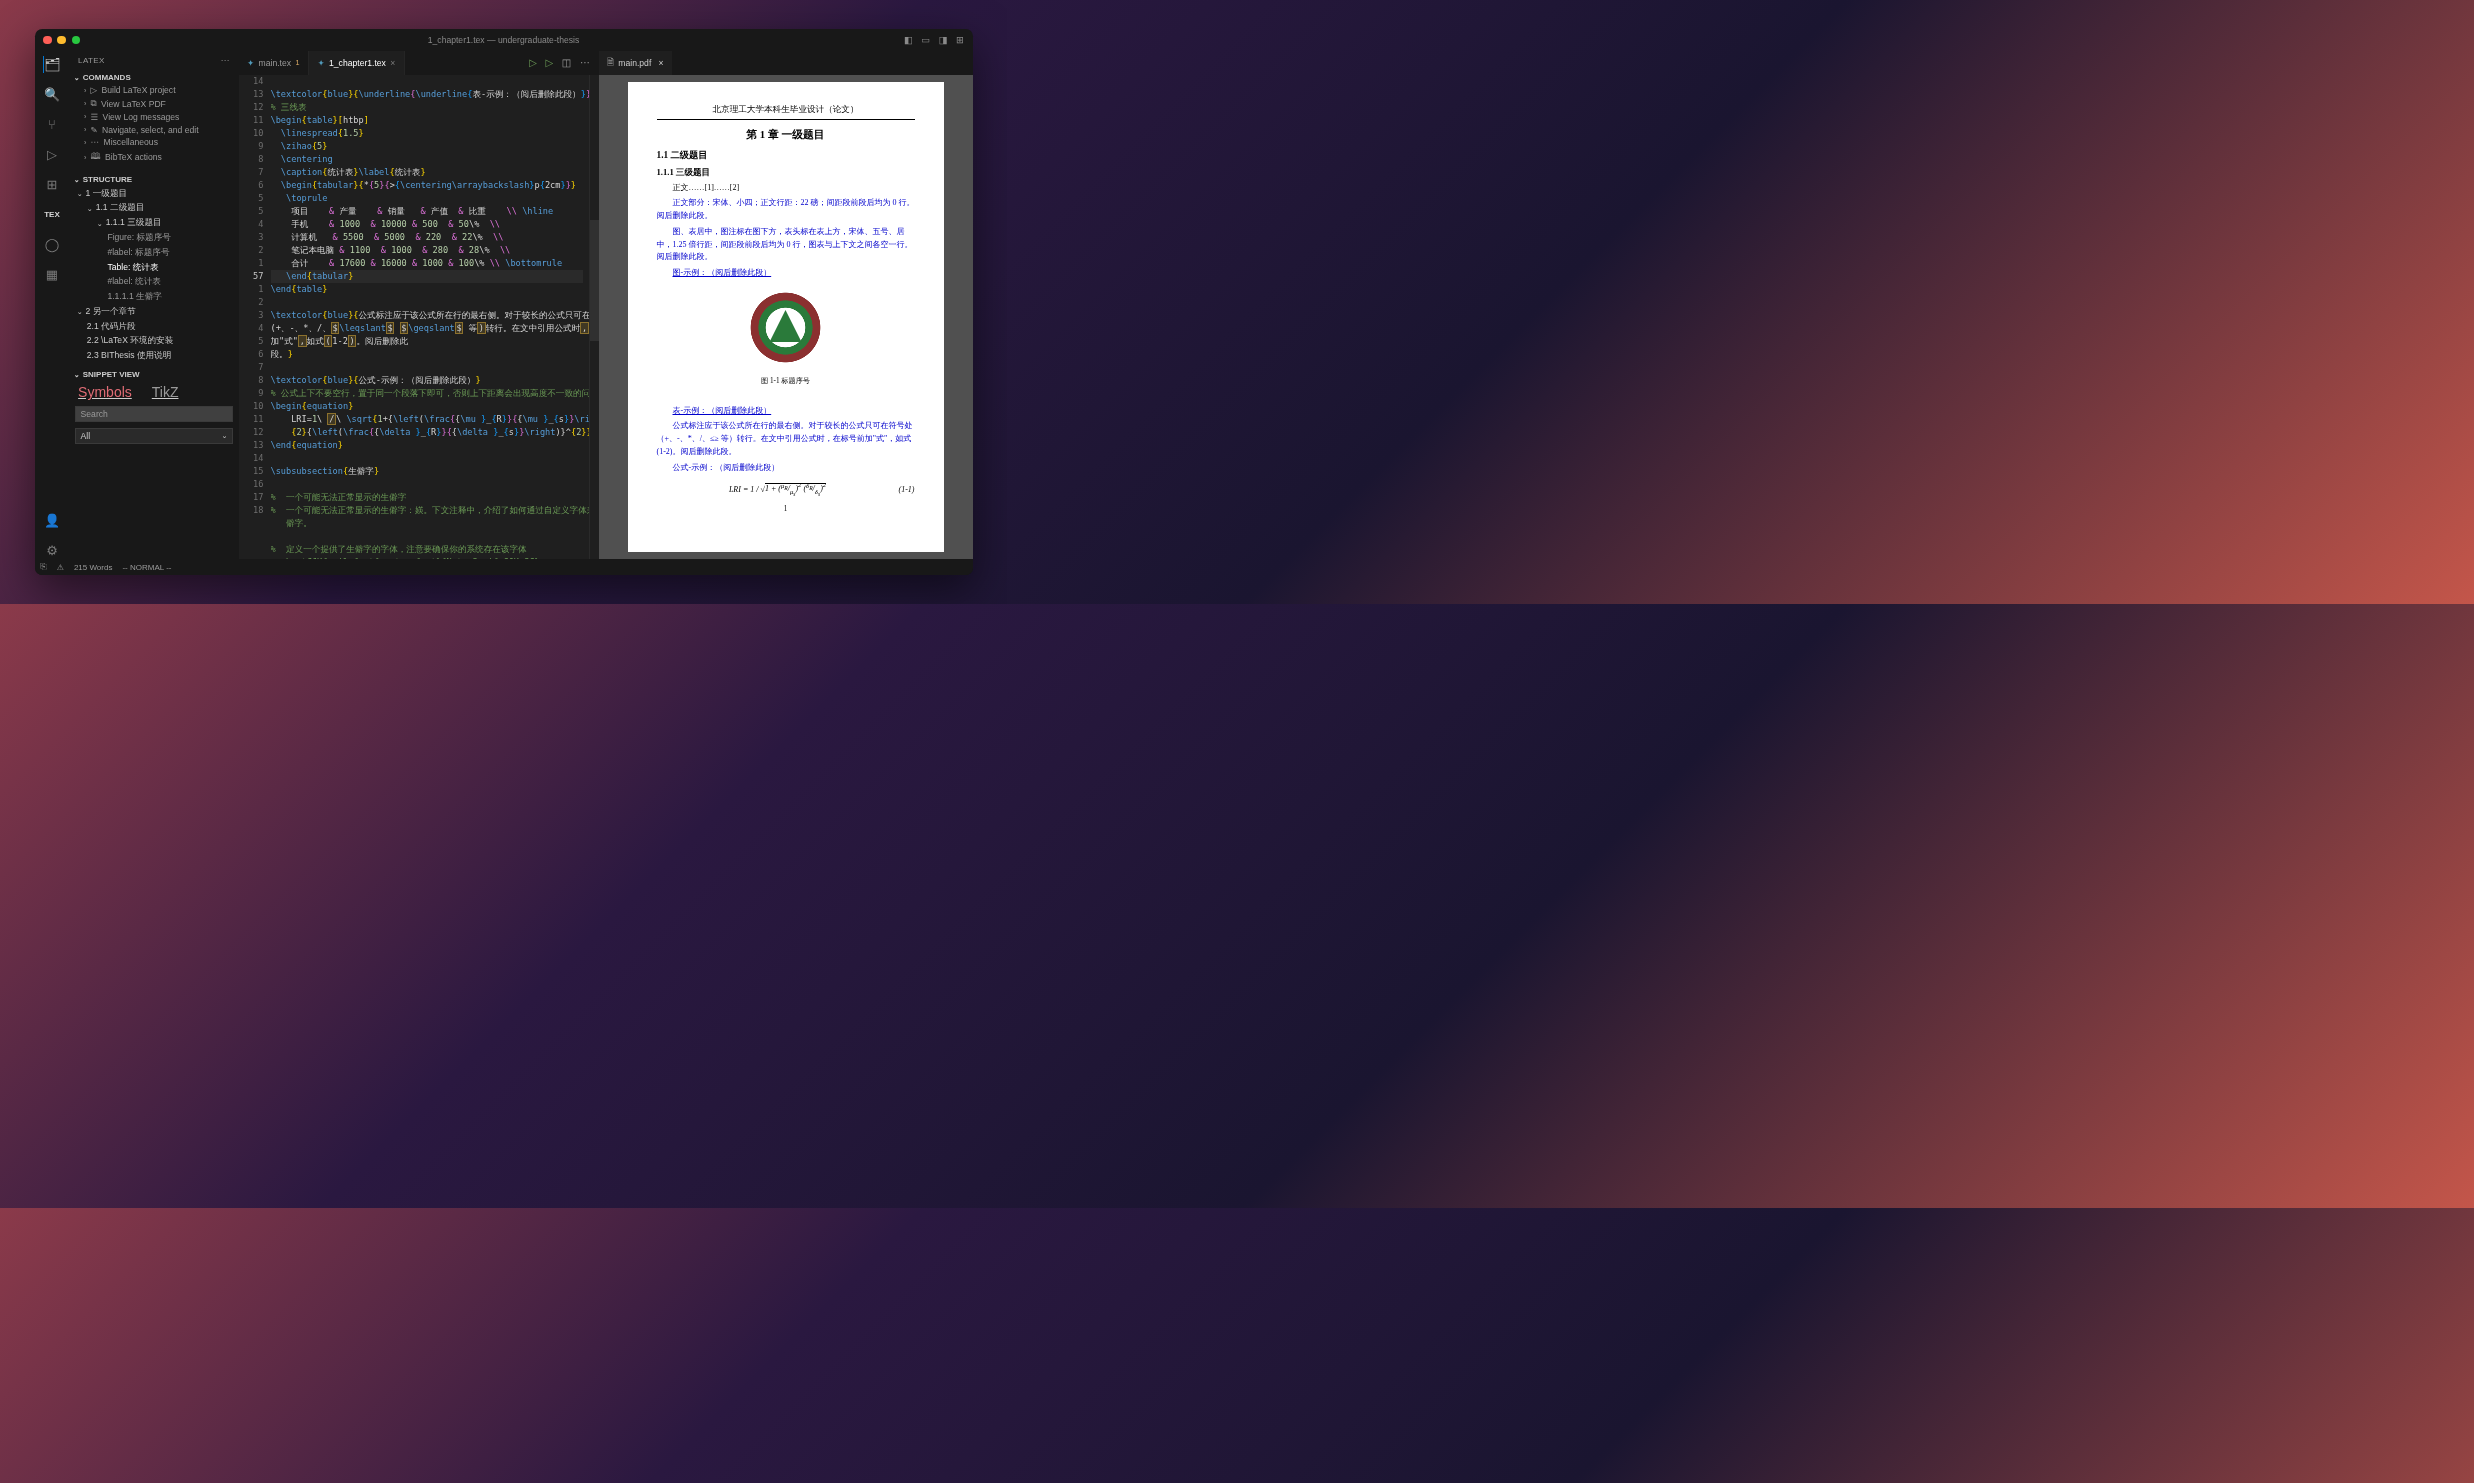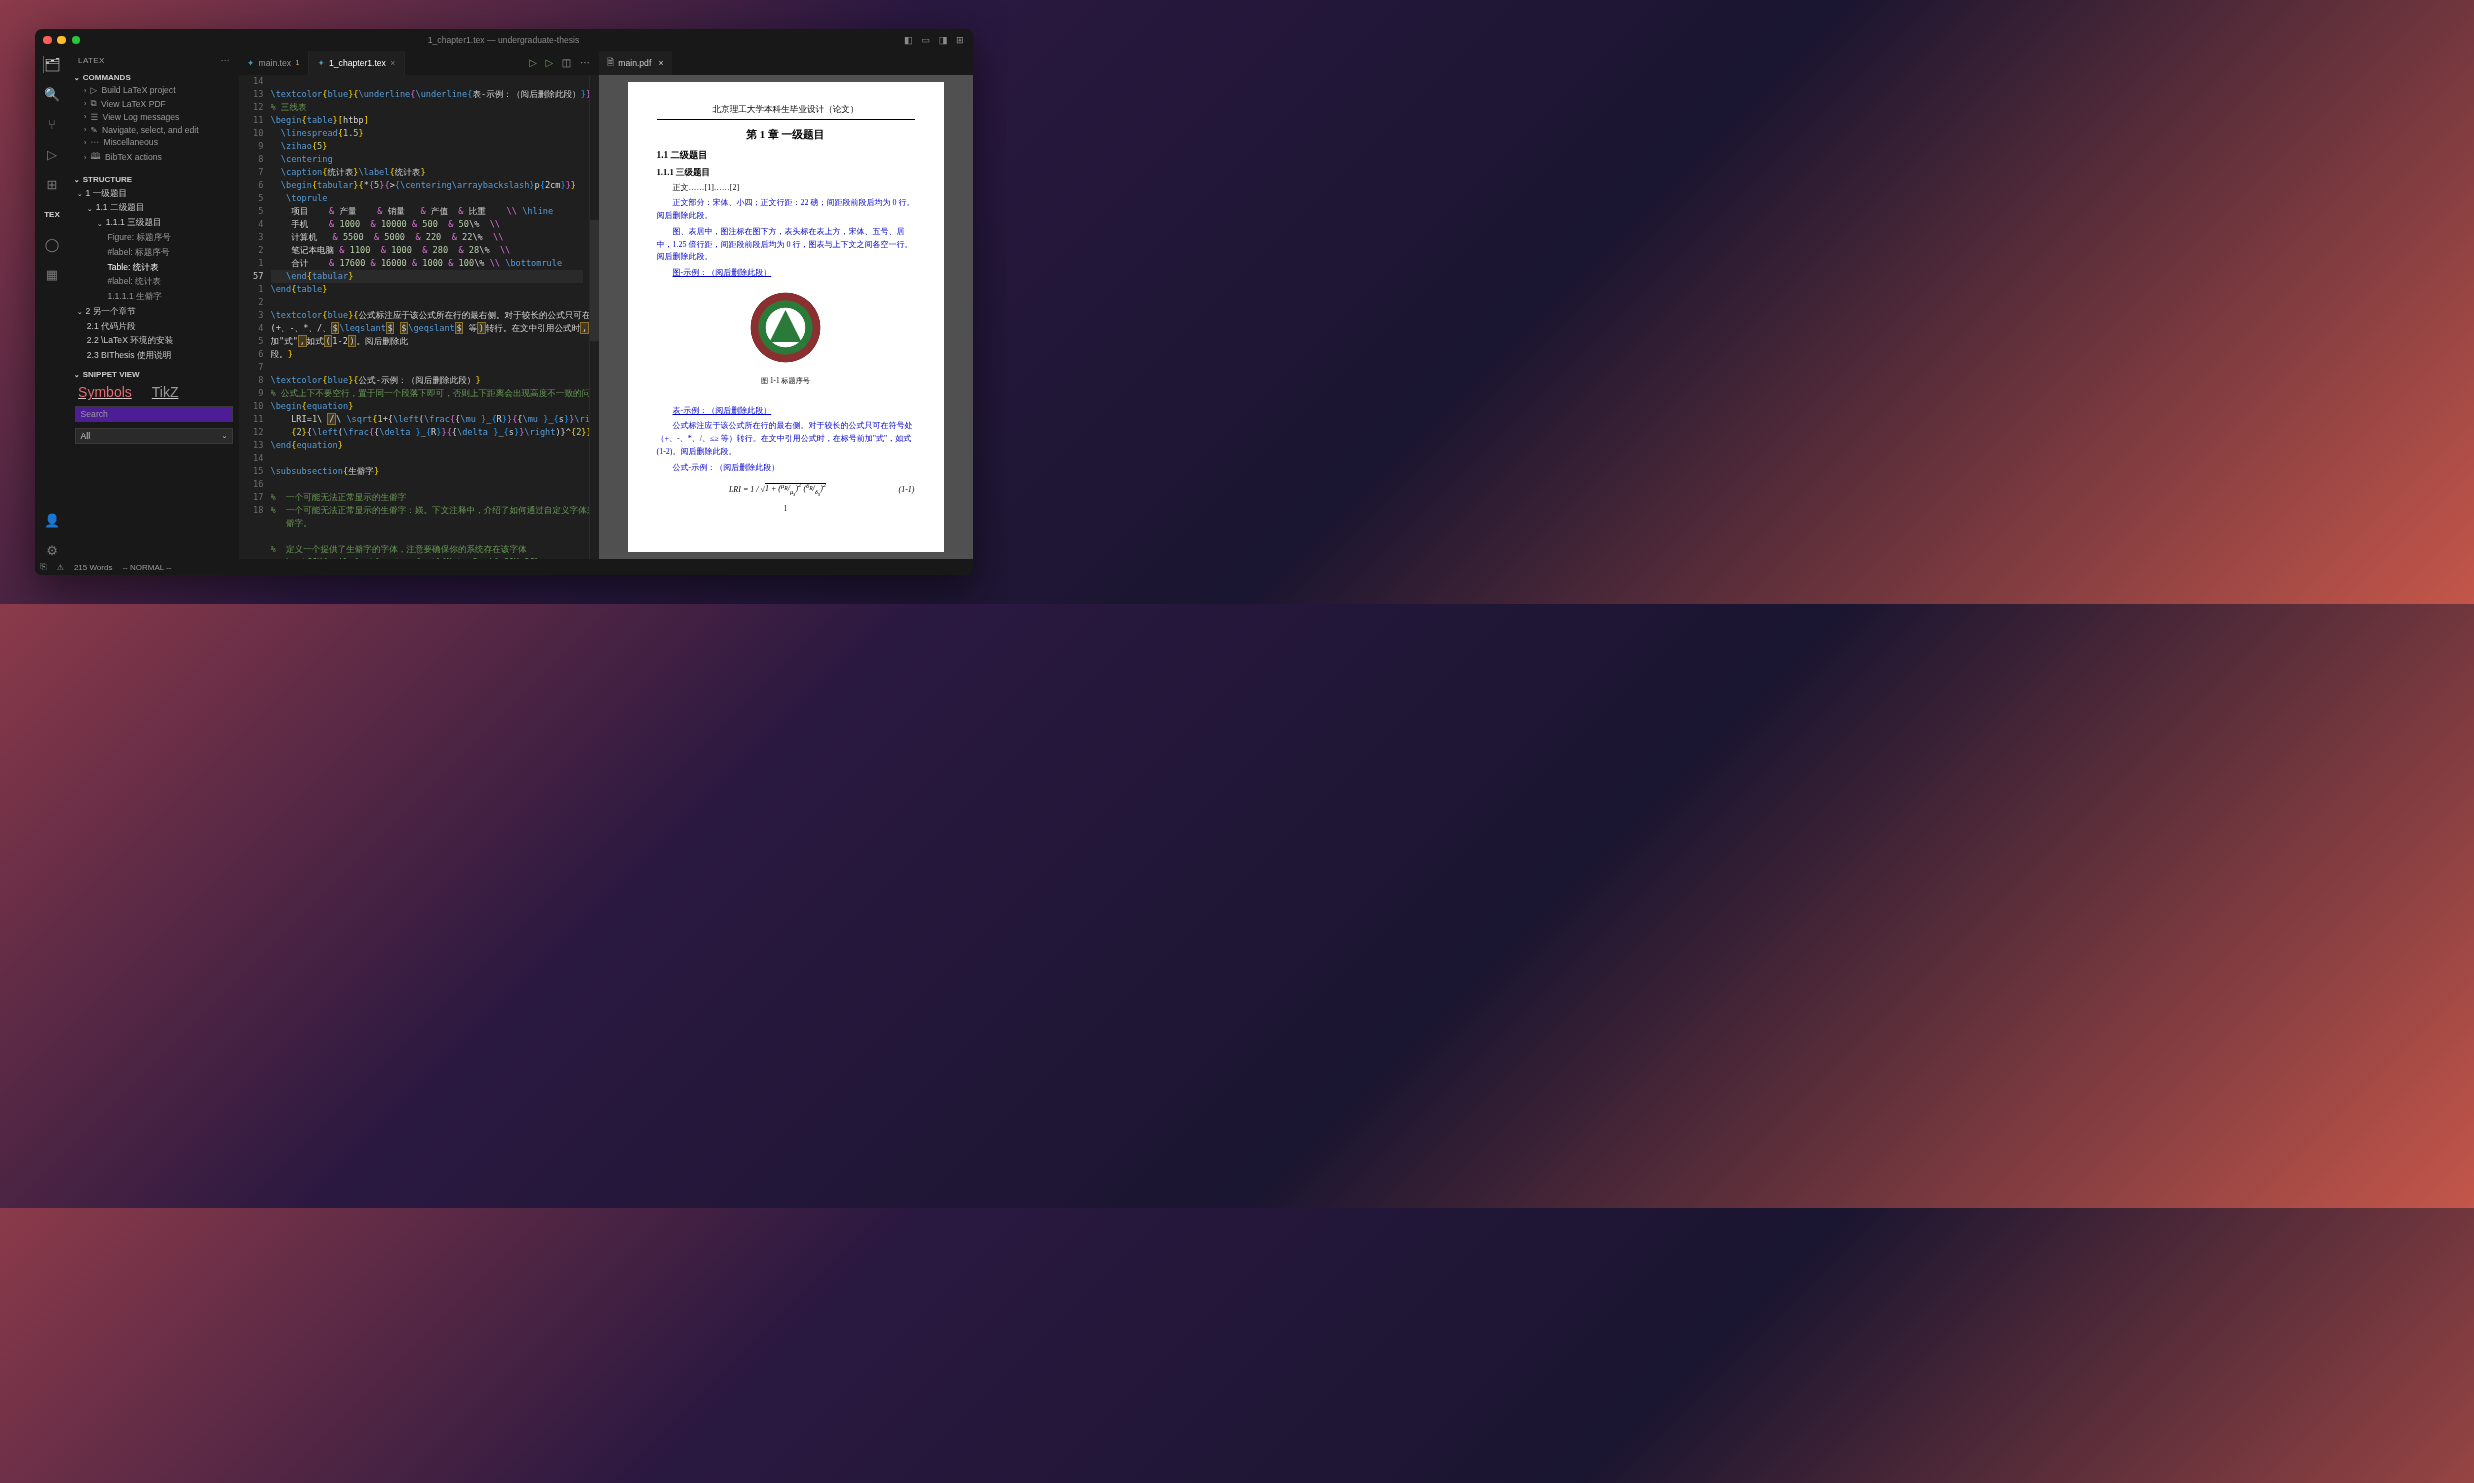--- a/index.html
+++ b/index.html
@@ -46,21 +46,21 @@
 .sb-item { display: flex; align-items: center; gap: 4.3px; padding: 1.4px 4.3px 1.4px 14.4px; color: #9a9a9a; font-size: 8.6px; cursor: pointer; }
 .sb-tree { padding-left: 2.9px; }
 .sb-tree .node { display: flex; align-items: center; gap: 2.9px; padding: 1.4px 4.3px; font-size: 8.6px; color: #cccccc; cursor: pointer; }
 .sb-tree .node.sub1 { padding-left: 14.4px; }
 .sb-tree .node.sub2 { padding-left: 24.4px; }
 .sb-tree .node.sub3 { padding-left: 35px; color: #9a9a9a; }
 .sb-tree .node.active { color: #ffffff; }
 .snippet-tabs { display: flex; gap: 20px; padding: 2.9px 8.6px; font-size: 14px; text-decoration: underline; }
 .snippet-tabs .st-active { color: #e06c75; }
 .snippet-tabs .st-inactive { color: #9a9a9a; }
-.search-box { margin: 2.9px 5.8px; background: #4c1d95; border: 0.7px solid #3a3a3a; padding: 2.2px 4.3px; font-size: 8.6px; color: #9a9a9a; }
+.search-box { margin: 2.9px 5.8px; background: #404040; border: 0.7px solid #3a3a3a; padding: 2.2px 4.3px; font-size: 8.6px; color: #9a9a9a; }
 .dropdown { margin: 2.9px 5.8px; background: #2a2a2a; border: 0.7px solid #3a3a3a; padding: 2.2px 4.3px; font-size: 8.6px; color: #cccccc; display: flex; justify-content: space-between; }
 .symbols-grid { padding: 2.9px 5.8px; font-family: "Times New Roman", serif; font-style: italic; font-size: 14.4px; color: #cccccc; line-height: 1.4; letter-spacing: 2.9px; }
 .editor-pane { flex: 1; display: flex; flex-direction: column; background: #1f1f1f; overflow: hidden; }
 .tabs { height: 24.4px; display: flex; align-items: stretch; background: #181818; }
 .tab { display: flex; align-items: center; gap: 4.3px; padding: 0 8.6px; font-size: 8.6px; color: #9a9a9a; cursor: pointer; border-right: 0.7px solid #252525; }
 .tab.active { background: #1f1f1f; color: #ffffff; }
 .tab .dirty { color: #e0af68; font-size: 7.2px; }
 .tab .close { color: #7a7a7a; font-size: 8.6px; }
 .tab-actions { margin-left: auto; display: flex; align-items: center; gap: 8.6px; padding: 0 8.6px; color: #9a9a9a; font-size: 10px; }
 .tab-actions .run { color: #6a9955; }

